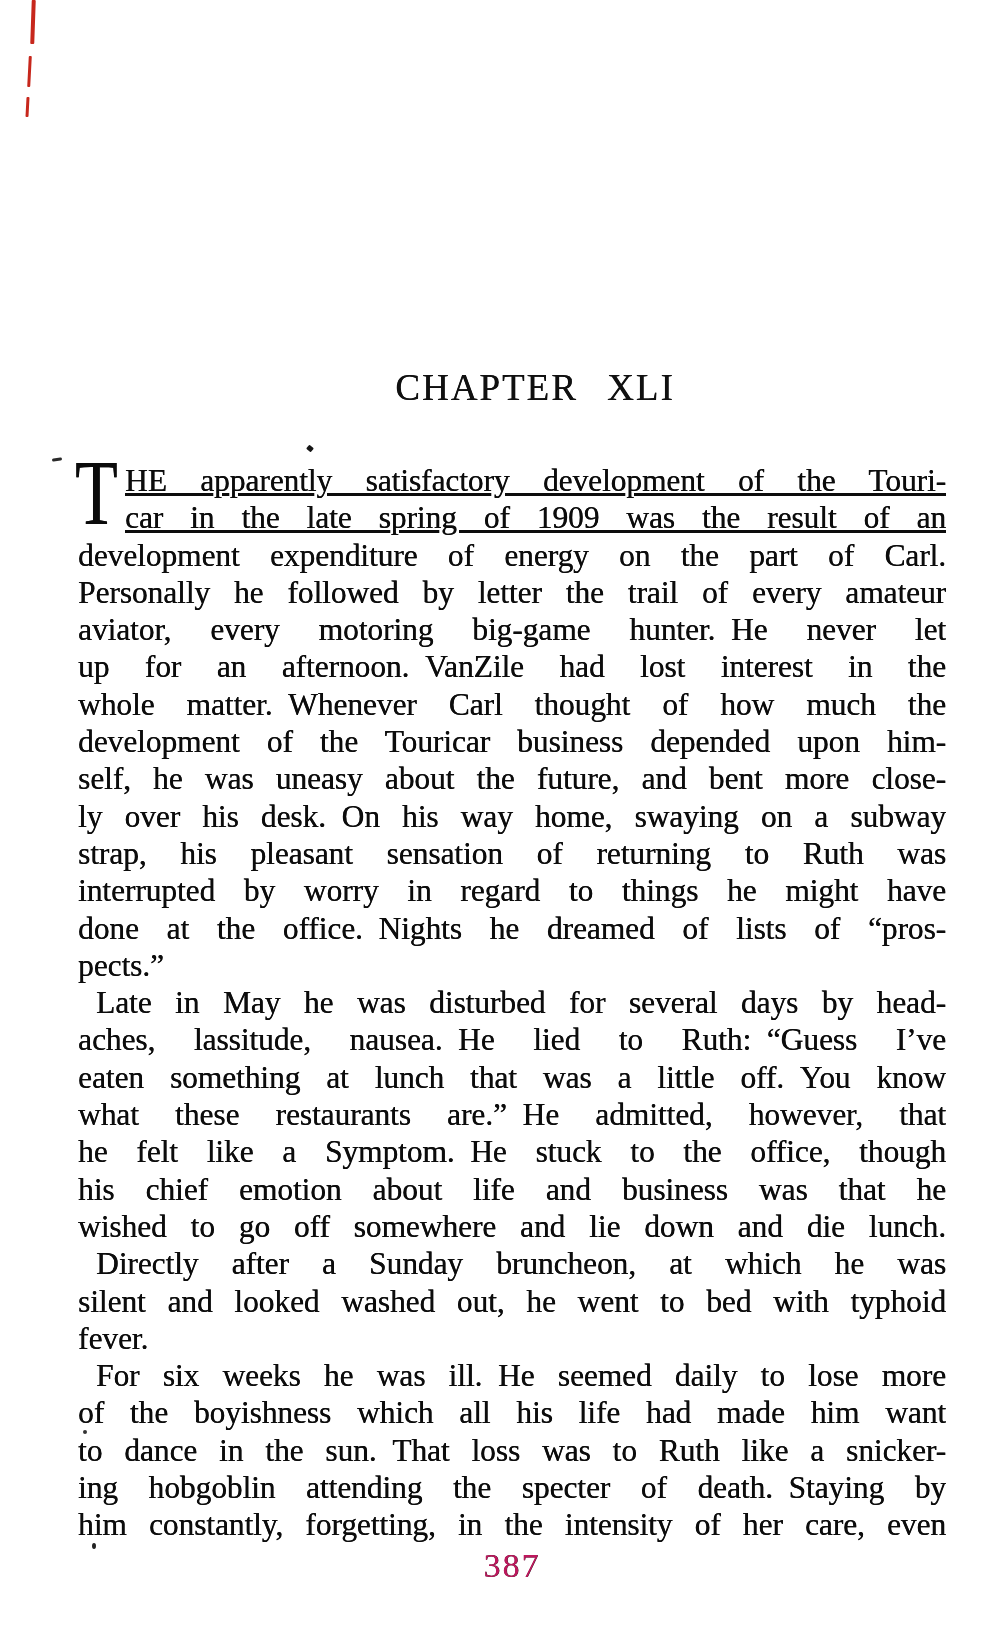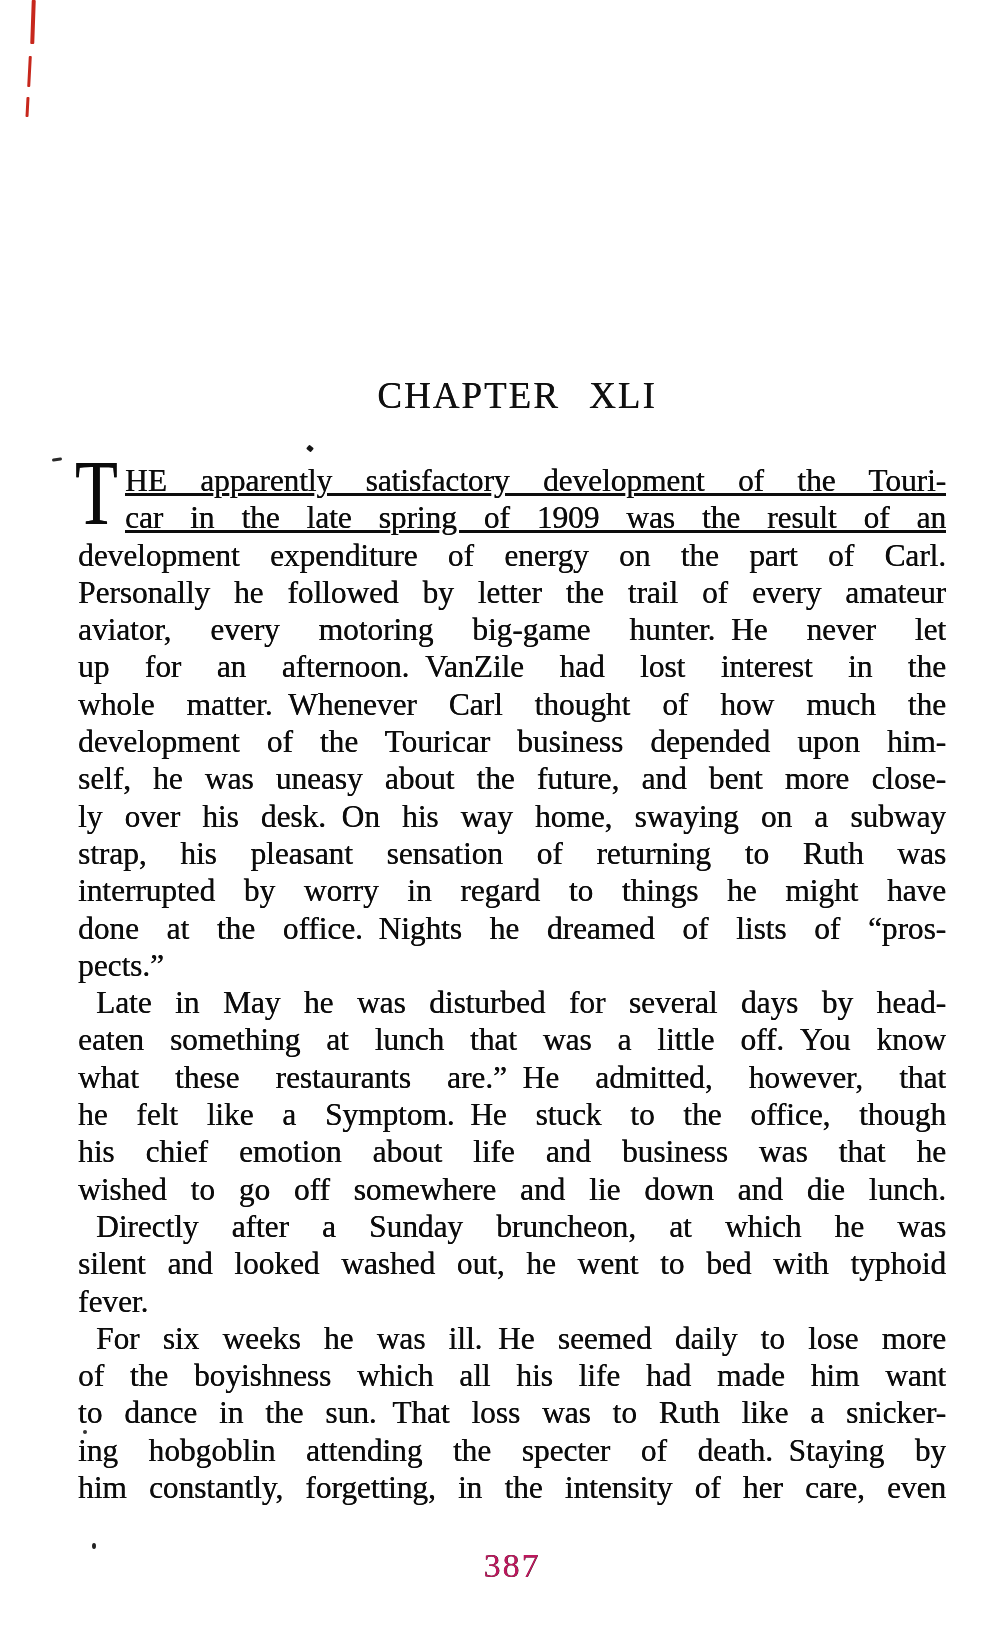--- a/index.html
+++ b/index.html
@@ -11,26 +11,25 @@
   .page{position:relative;width:1000px;height:1650px;background:#ffffff;overflow:hidden;}
 
   
   .scan-mark{position:absolute;border-radius:1px;}
   .scan-mark.m1{left:31px;top:0;width:4px;height:44px;transform:rotate(2deg);}
   .scan-mark.m2{left:28px;top:56px;width:3px;height:31px;transform:rotate(3deg);}
   .scan-mark.m3{left:26px;top:97px;width:3px;height:20px;transform:rotate(3deg);}
 
   
   .heading{
-    position:absolute;left:76px;top:366px;width:868px;
+    position:absolute;left:94px;top:366px;width:868px;
     text-align:center;font-size:37px;color:#101010;
     letter-spacing:2px;word-spacing:18px;padding-left:14px;box-sizing:border-box;
     text-shadow:0.3px 0 0 #101010;
     white-space:nowrap;
-    margin-top:8px;
   }
 
   
   .body-text{
     position:absolute;left:78px;top:462px;width:868px;
     font-size:31.5px;color:#0c0c0c;letter-spacing:-0.1px;
     text-shadow:0.3px 0 0 #0c0c0c;
   }
   .line{
     height:37.3px;line-height:37.3px;overflow:hidden;
@@ -87,20 +86,21 @@
       <div class="line">up for an afternoon. VanZile had lost interest in the</div>
       <div class="line">whole matter. Whenever Carl thought of how much the</div>
       <div class="line">development of the Touricar business depended upon him-</div>
       <div class="line">self, he was uneasy about the future, and bent more close-</div>
       <div class="line">ly over his desk. On his way home, swaying on a subway</div>
       <div class="line">strap, his pleasant sensation of returning to Ruth was</div>
       <div class="line">interrupted by worry in regard to things he might have</div>
       <div class="line">done at the office. Nights he dreamed of lists of “pros-</div>
       <div class="line short">pects.”</div>
       <div class="line indent">Late in May he was disturbed for several days by head-</div>
+      <div class="line">aches, lassitude, nausea. He lied to Ruth: “Guess I’ve</div>
       <div class="line">eaten something at lunch that was a little off. You know</div>
       <div class="line">what these restaurants are.” He admitted, however, that</div>
       <div class="line">he felt like a Symptom. He stuck to the office, though</div>
       <div class="line">his chief emotion about life and business was that he</div>
       <div class="line">wished to go off somewhere and lie down and die lunch.</div>
       <div class="line indent">Directly after a Sunday bruncheon, at which he was</div>
       <div class="line">silent and looked washed out, he went to bed with typhoid</div>
       <div class="line short">fever.</div>
       <div class="line indent">For six weeks he was ill. He seemed daily to lose more</div>
       <div class="line">of the boyishness which all his life had made him want</div>

